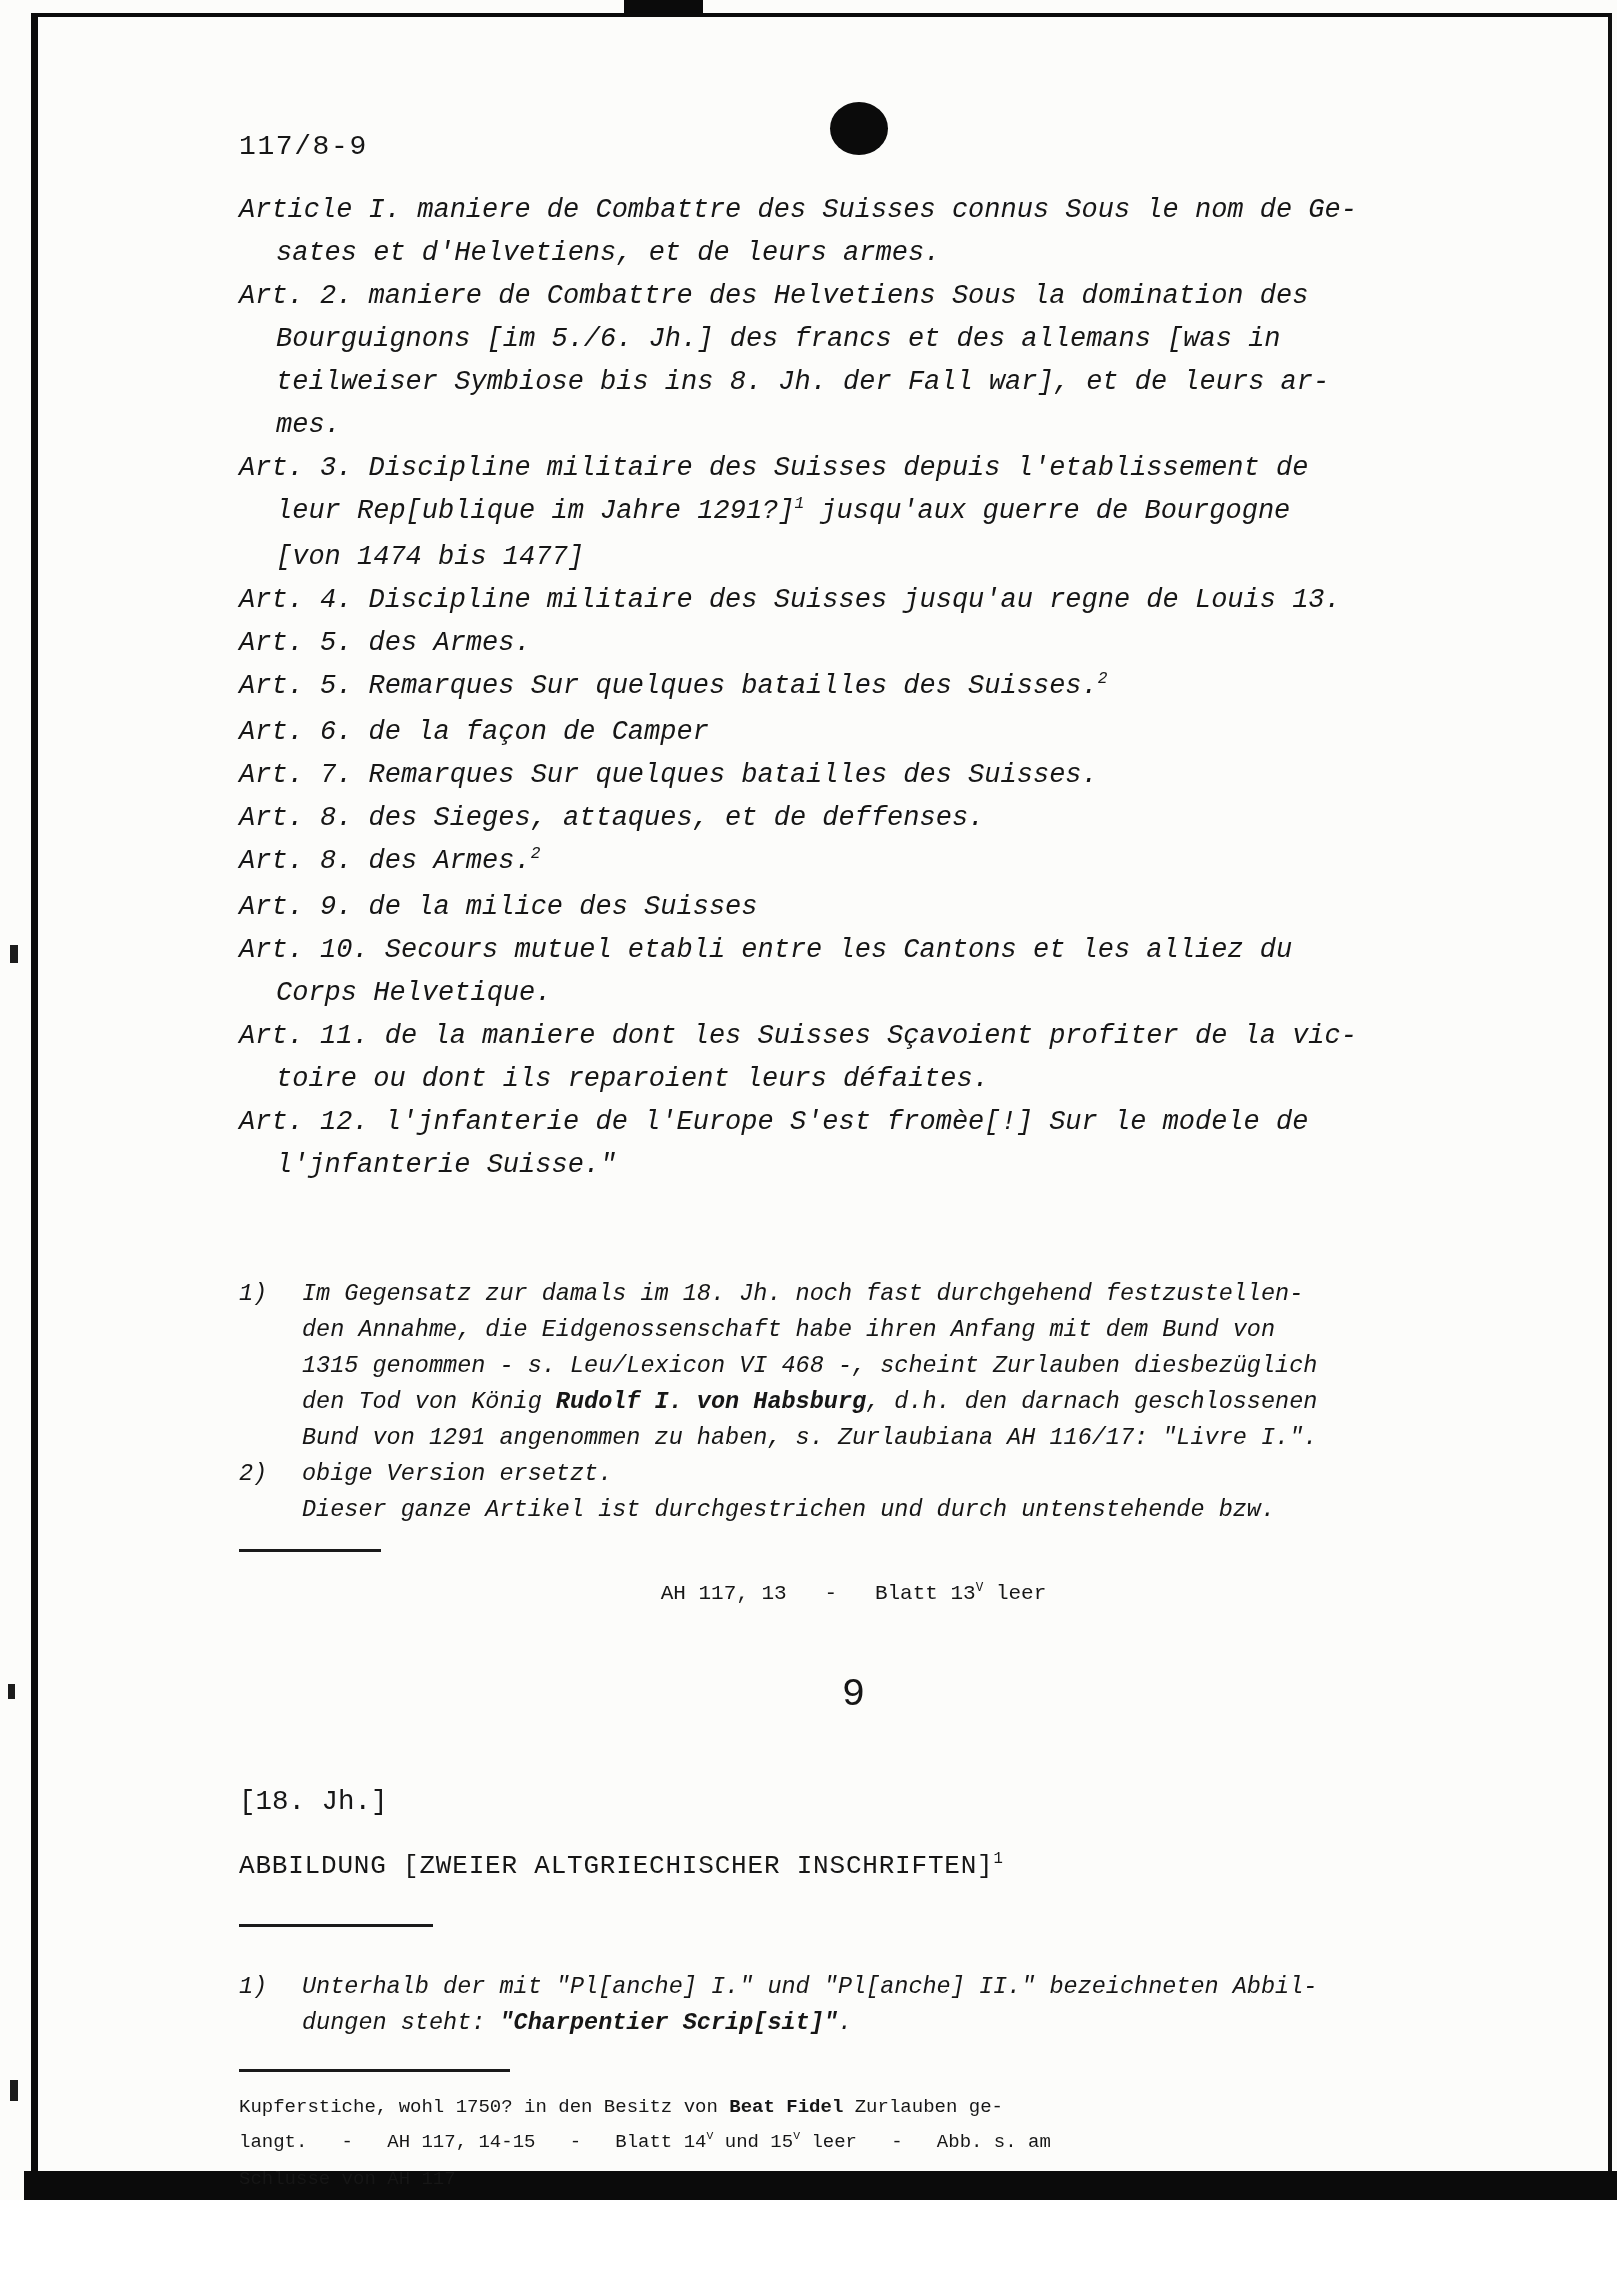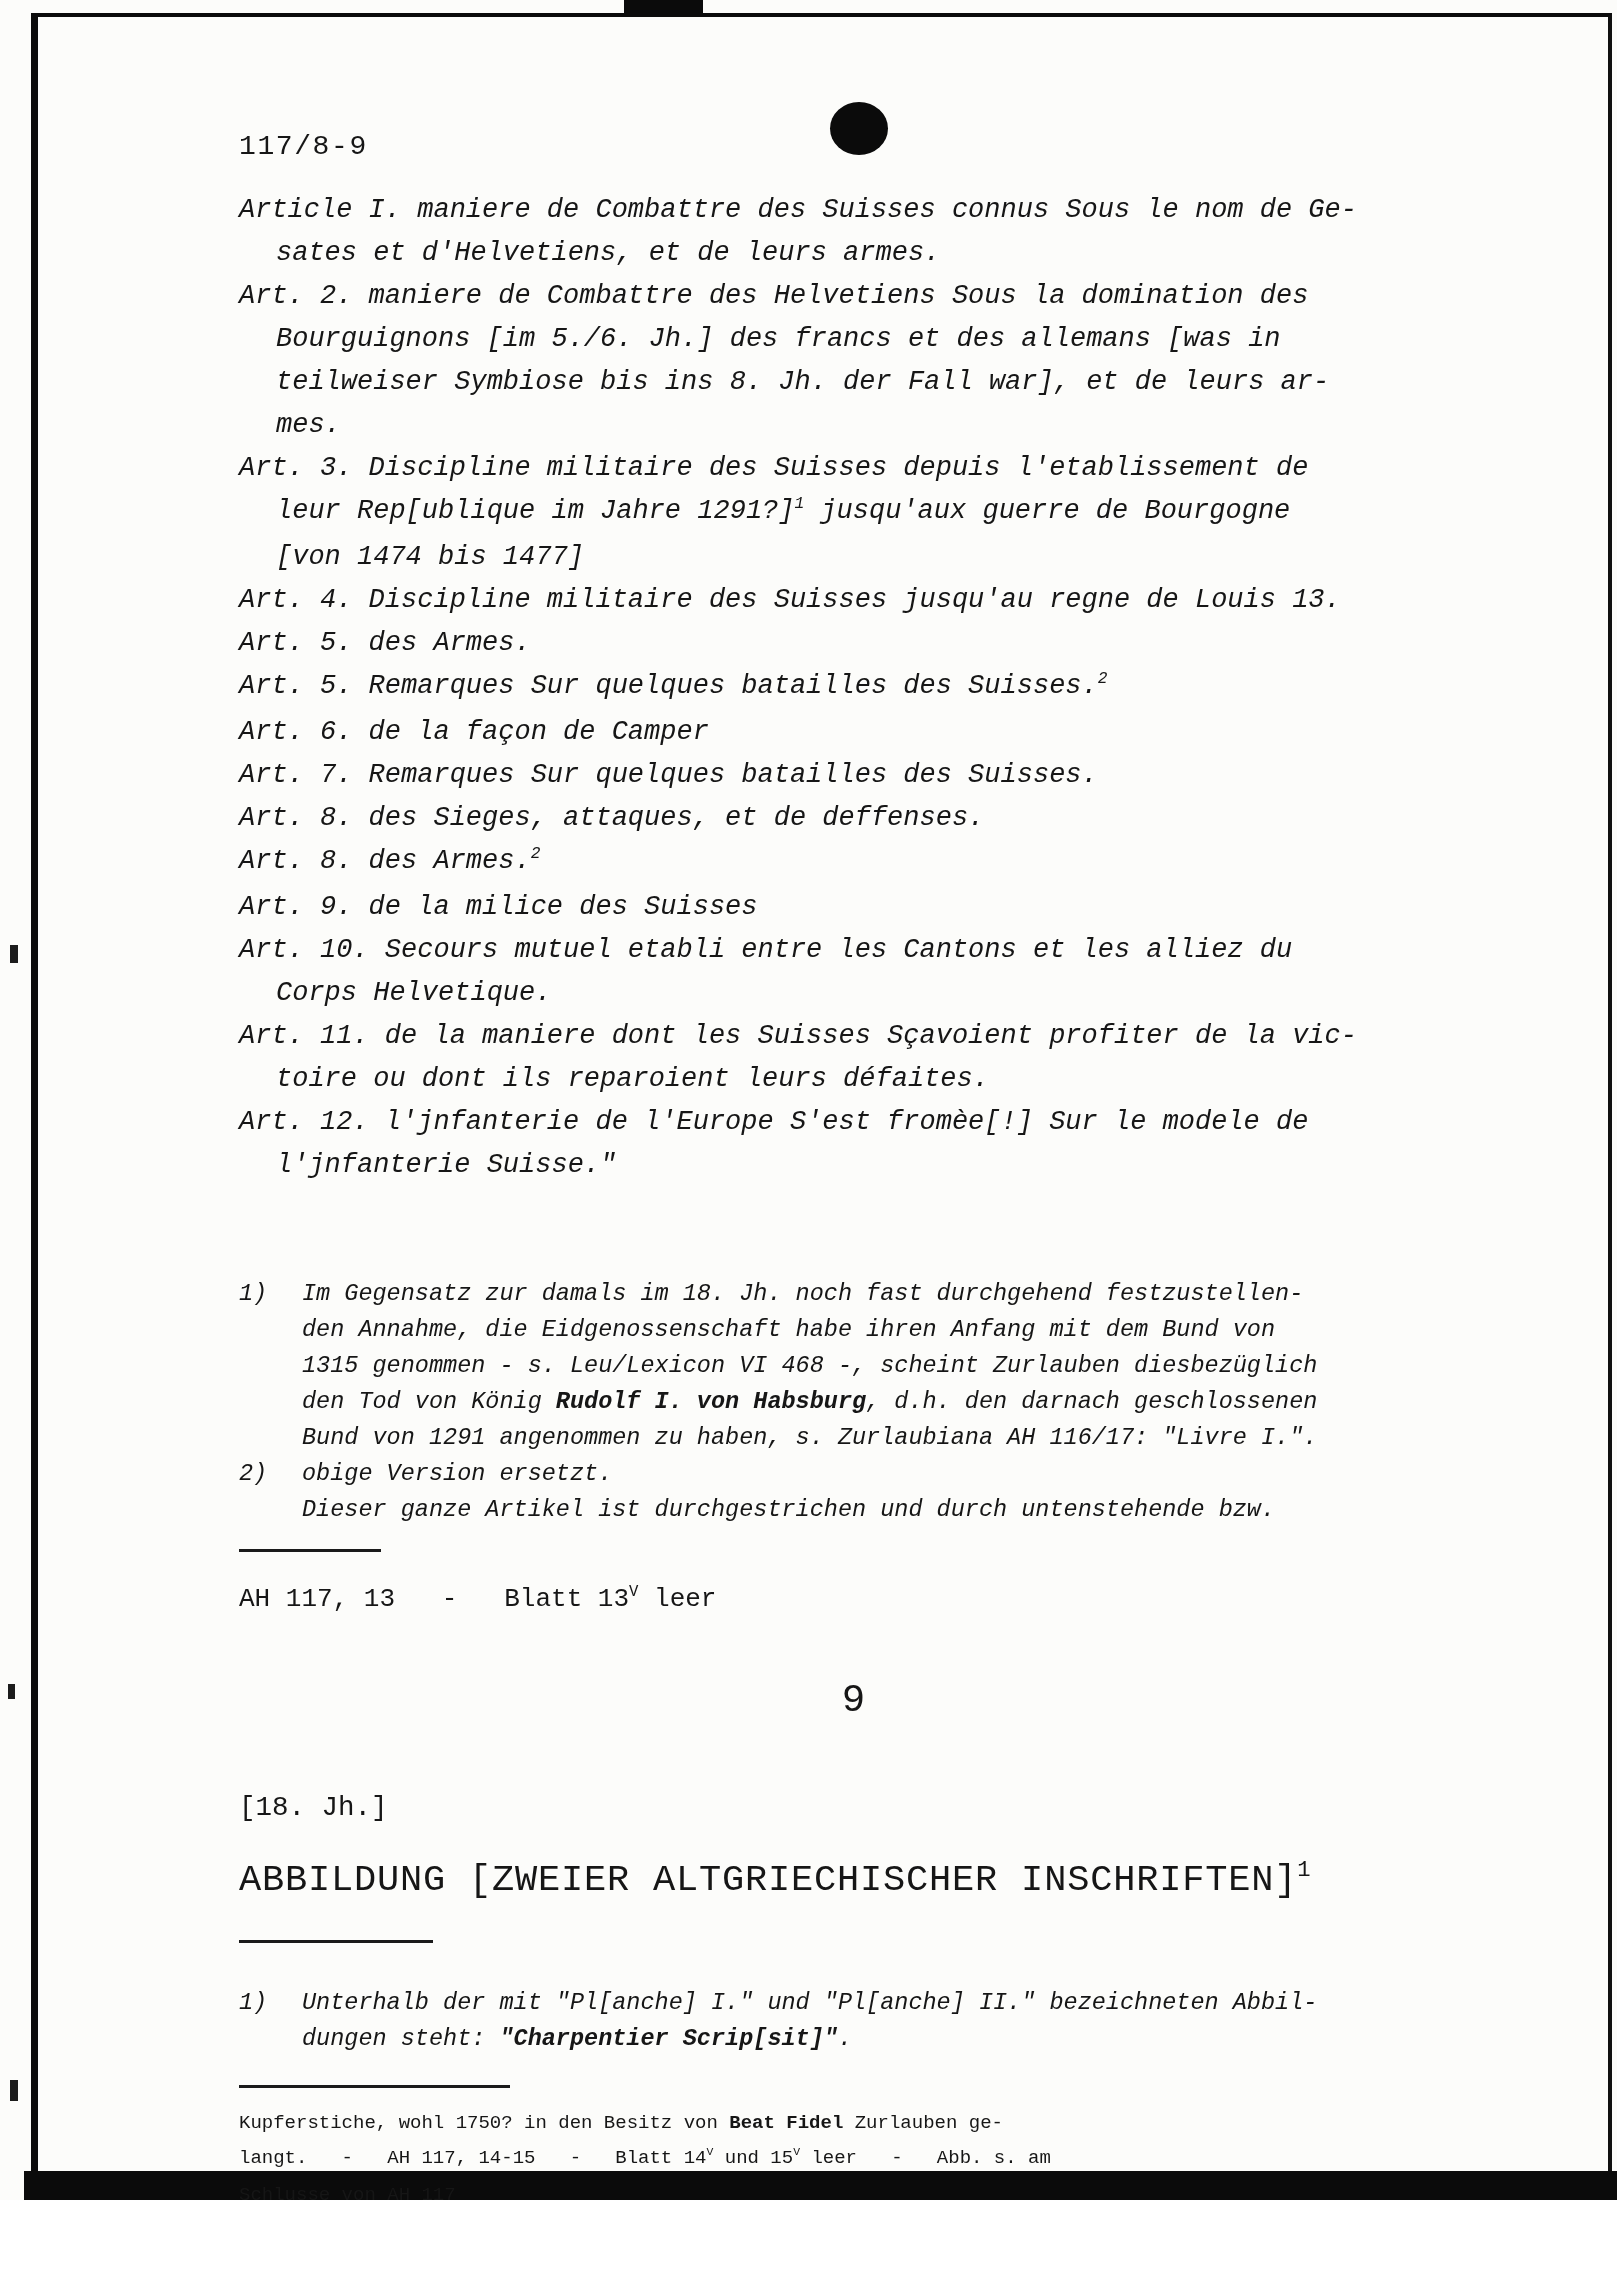--- a/index.html
+++ b/index.html
@@ -56,25 +56,25 @@
   .note { display:flex; }
   .note-marker { flex:none; width:63px; }
   .note-lines { flex:1 1 auto; }
 
   .rule { border-top:3.2px solid #1a1a1a; height:0; }
   .rule1 { width:142px; margin-top:21px; }
   .rule2 { width:194px; margin-top:37px; }
   .rule3 { width:271px; margin-top:27.5px; }
 
   .upright { font-style:normal; }
-  .ah-line { margin-top:29px; font-size:26px; line-height:37px; }
+  .ah-line { margin-top:23px; font-size:21px; line-height:37px;text-align:center; }
 
   .section-number { margin-top:57px; font-size:39px; line-height:47px; text-align:center; font-style:normal; }
   .date-heading { margin-top:65px; font-size:27.5px; line-height:36px; font-style:normal; }
-  .title { margin-top:36px; font-size:37px; line-height:36px; letter-spacing:0.8px; }
+  .title { margin-top:28px; font-size:26px; line-height:36px; letter-spacing:0.8px; }
   .notes-bottom { margin-top:42px; }
   .provenance { margin-top:18px; font-size:19px; line-height:35px; }
 
   .handwritten {
     position:absolute;
     left:1529px; top:2214px;
     font-family:"DejaVu Serif",serif;
     font-style:italic;
     font-size:37px;
     color:#202020;

